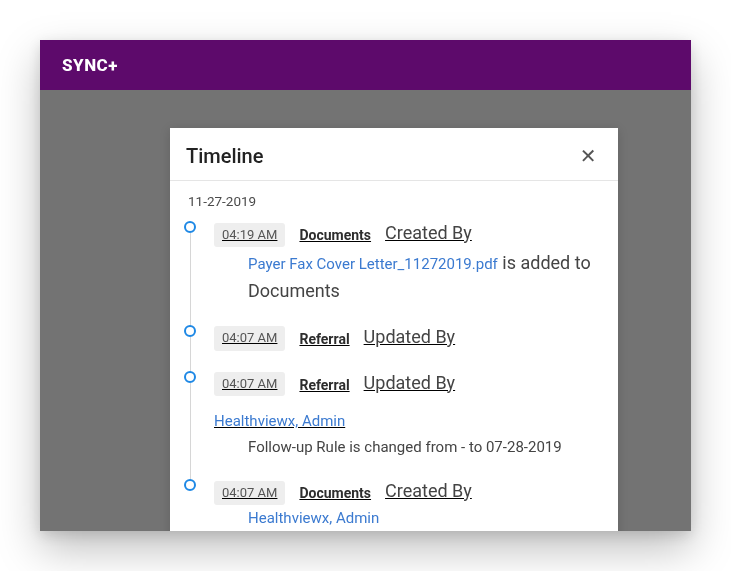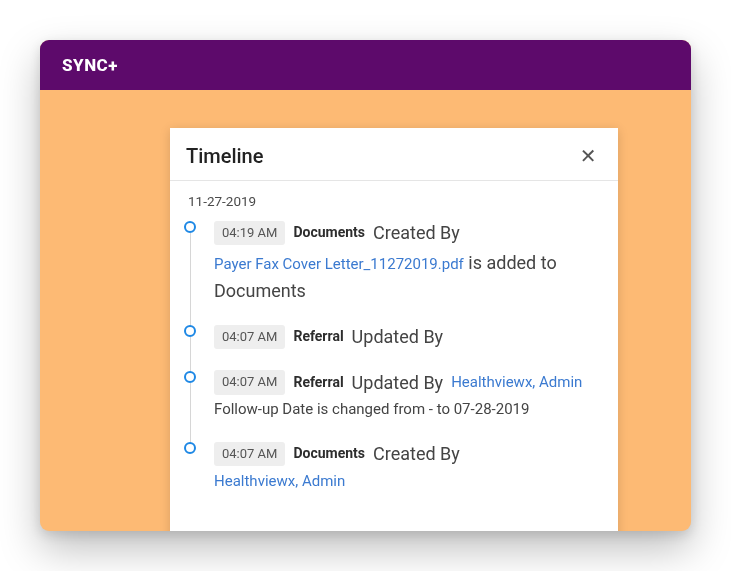--- a/index.html
+++ b/index.html
@@ -8,22 +8,22 @@
     padding: 40px;
     background: #ffffff;
     font-family: -apple-system, BlinkMacSystemFont, "Segoe UI", Roboto, Arial, sans-serif;
     display: flex;
     justify-content: center;
     align-items: flex-start;
   }
   .stage {
     width: 651px;
     height: 491px;
-    background: #fdba74;
-    border-radius: 9px;
+    background: #737373;
+    border-radius: 0;
     box-shadow: 0 18px 40px rgba(0,0,0,0.25), 0 4px 12px rgba(0,0,0,0.12);
     position: relative;
     overflow: hidden;
   }
   .topbar {
     background: #5d0a6b;
     color: #fff;
     height: 50px;
     display: flex;
     align-items: center;
@@ -100,24 +100,25 @@
     left: 0;
     top: 2px;
     width: 12px;
     height: 12px;
     border: 2.5px solid #1e88e5;
     border-radius: 50%;
     background: #fff;
   }
   .row1 {
     display: flex;
-    align-items: center;
+    align-items: flex-end;
     flex-wrap: wrap;
-    gap: 8px;
+    gap: 14px;
     line-height: 1.55;
+    text-decoration: underline;
   }
   .time-badge {
     background: #eeeeee;
     color: #555;
     font-size: 13px;
     padding: 2px 8px;
     border-radius: 3px;
     white-space: nowrap;
   }
   .category {
@@ -133,20 +134,21 @@
     color: #3b7ad0;
     text-decoration: none;
     cursor: pointer;
     font-size: 15px;
   }
   .body-text {
     color: #444;
     font-size: 15px;
     line-height: 1.55;
     margin-top: 2px;
+    margin-left: 34px;
   }
   .bold { font-weight: 400; }
 </style>
 </head>
 <body>
 
 <div class="stage">
   <div class="topbar">
     <span>SYNC+</span>
   </div>
@@ -188,21 +190,21 @@
       <div class="timeline-item">
         <div class="timeline-line"></div>
         <div class="marker"></div>
         <div class="row1">
           <span class="time-badge">04:07 AM</span>
           <span class="category">Referral</span>
           <span class="txt">Updated By</span>
           <a class="link">Healthviewx, Admin</a>
         </div>
         <div class="body-text">
-          <span>Follow-up Date is changed from - </span><span class="bold">to</span><span> 07-28-2019</span>
+          <span>Follow-up Rule is changed from - </span><span class="bold">to</span><span> 07-28-2019</span>
         </div>
       </div>
 
       <div class="timeline-item">
 
         <div class="marker"></div>
         <div class="row1">
           <span class="time-badge">04:07 AM</span>
           <span class="category">Documents</span>
           <span class="txt">Created By</span>

